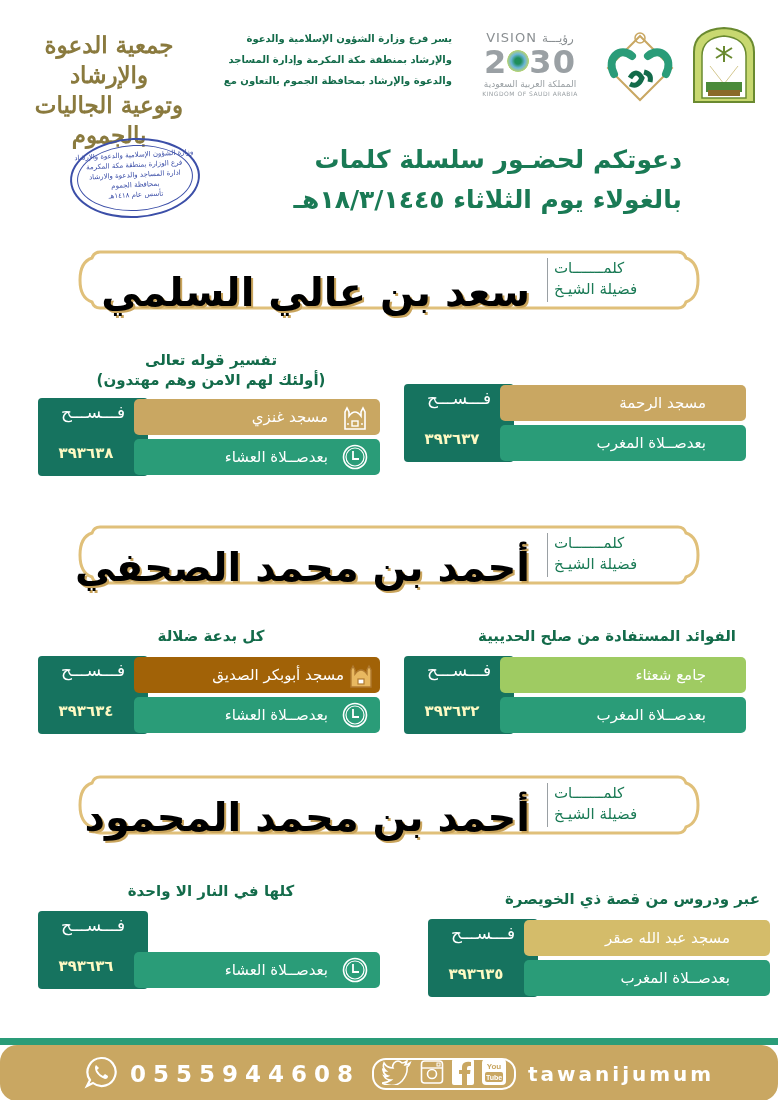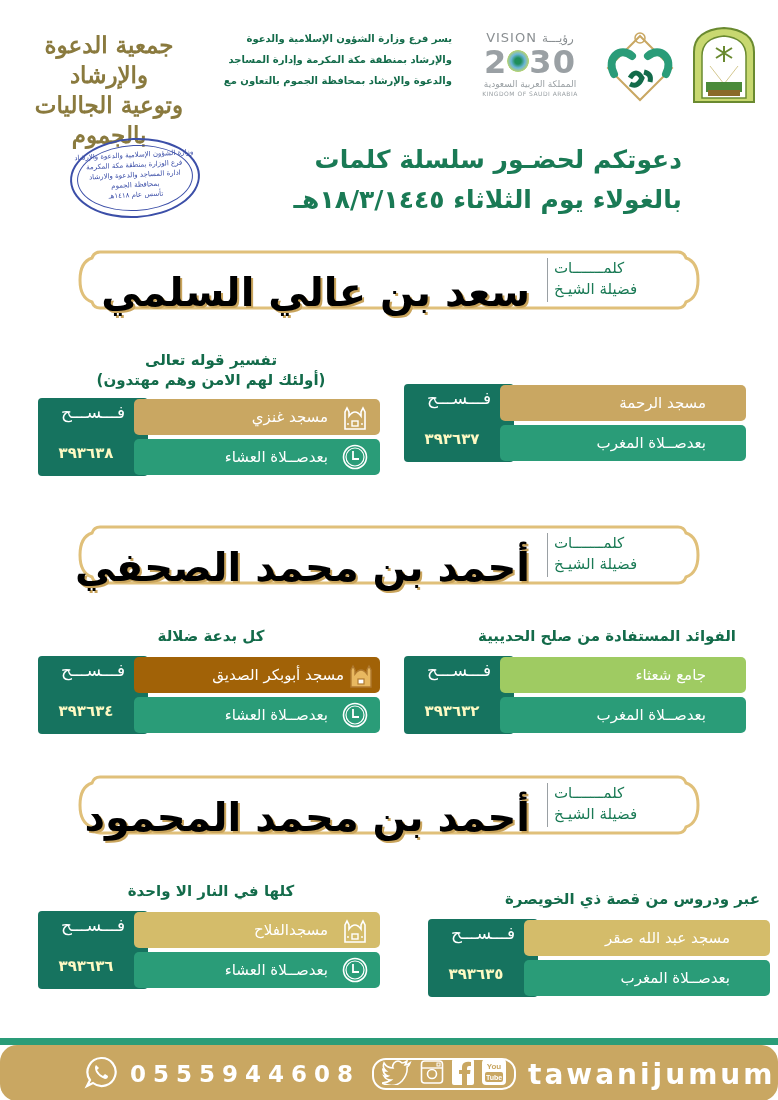--- a/index.html
+++ b/index.html
@@ -45,21 +45,21 @@
     .row .icon { width: 26px; height: 26px; display: inline-flex; align-items: center; justify-content: center; margin-left: 14px; }
     .row .txt { white-space: nowrap; }
     .row.noicon { padding-right: 40px; }
 
     
     .footer-stripe { position: absolute; left: 0; top: 1038px; width: 778px; height: 7px; background: #2a9c78; }
     .footer { position: absolute; left: 0; top: 1045px; width: 778px; height: 56px; background: #c9a762; border-radius: 17px; }
     .footer-inner { position: absolute; left: 84px; top: 10px; display: flex; align-items: center; gap: 12px; color: #ffffff; }
     .phone { font-size: 23px; font-weight: bold; letter-spacing: 7px; }
     .social-box { display: flex; align-items: center; gap: 8px; height: 32px; border: 2px solid #ffffff; border-radius: 14px; padding: 0 8px; }
-    .handle { font-size: 28px; font-weight: bold; letter-spacing: 3px; }
+    .handle { font-size: 20px; font-weight: bold; letter-spacing: 3px; }
   </style>
 </head>
 <body>
 
 <div class="header">
   <div class="calligraphy-logo">
     <div>جمعية الدعوة والإرشاد</div>
     <div>وتوعية الجاليات بالجموم</div>
   </div>
 
@@ -264,31 +264,20 @@
     </div>
   </div>
 </div>
 
 <div class="session" style="left:38px; top:881px;">
   <div class="session-title">كلها في النار الا واحدة</div>
   <div class="card" style="margin-top:10px;">
     <div class="card-left">
       <div class="lbl">فـــســـح</div>
       <div class="num">٣٩٣٦٣٦</div>
-    </div>
-    <div class="row mosque" style="background:#d4bc6a;">
-      <span class="icon">
-        <svg width="24" height="26" viewBox="0 0 24 26">
-            <path d="M2 25 V8 L4 4 L6 8 V12 Q12 4 18 12 V8 L20 4 L22 8 V25 Z" fill="none" stroke="#fff" stroke-width="1.6"></path>
-            <rect x="9" y="17" width="6" height="5" fill="none" stroke="#fff" stroke-width="1.4"></rect>
-            <circle cx="5" cy="20" r="0.9" fill="#fff"></circle>
-            <circle cx="19" cy="20" r="0.9" fill="#fff"></circle>
-          </svg>
-      </span>
-      <span class="txt">مسجدالفلاح</span>
     </div>
     <div class="row time">
       <span class="icon">
         <svg width="26" height="26" viewBox="0 0 26 26">
             <circle cx="13" cy="13" r="11.5" fill="none" stroke="#fff" stroke-width="1.6"></circle>
             <circle cx="13" cy="13" r="9" fill="none" stroke="#fff" stroke-width="1.2"></circle>
             <path d="M11 7 V15 H17" fill="none" stroke="#fff" stroke-width="1.8"></path>
           </svg>
       </span>
       <span class="txt">بعدصــلاة العشاء</span>

